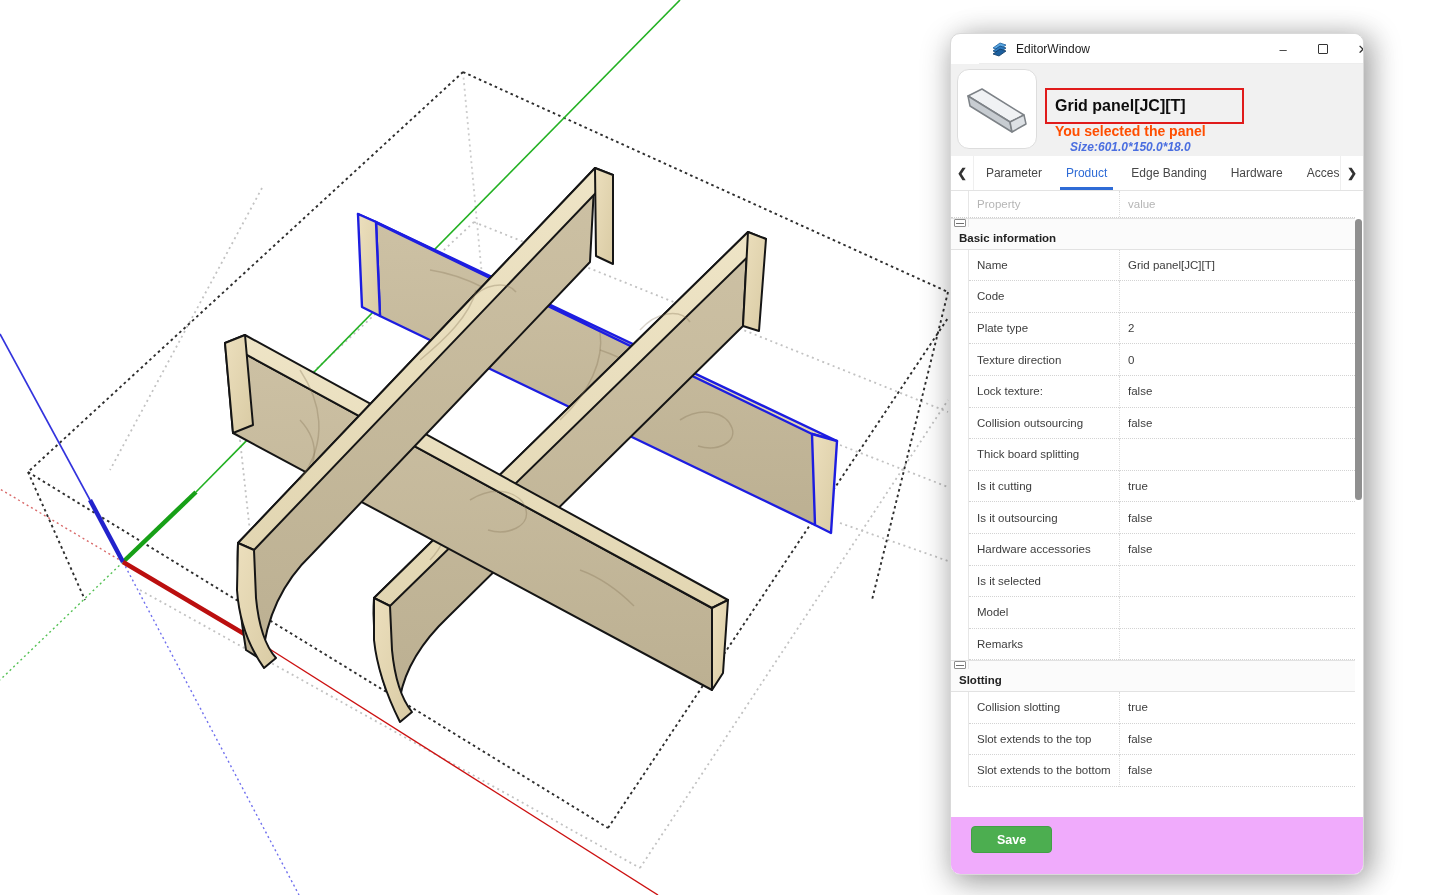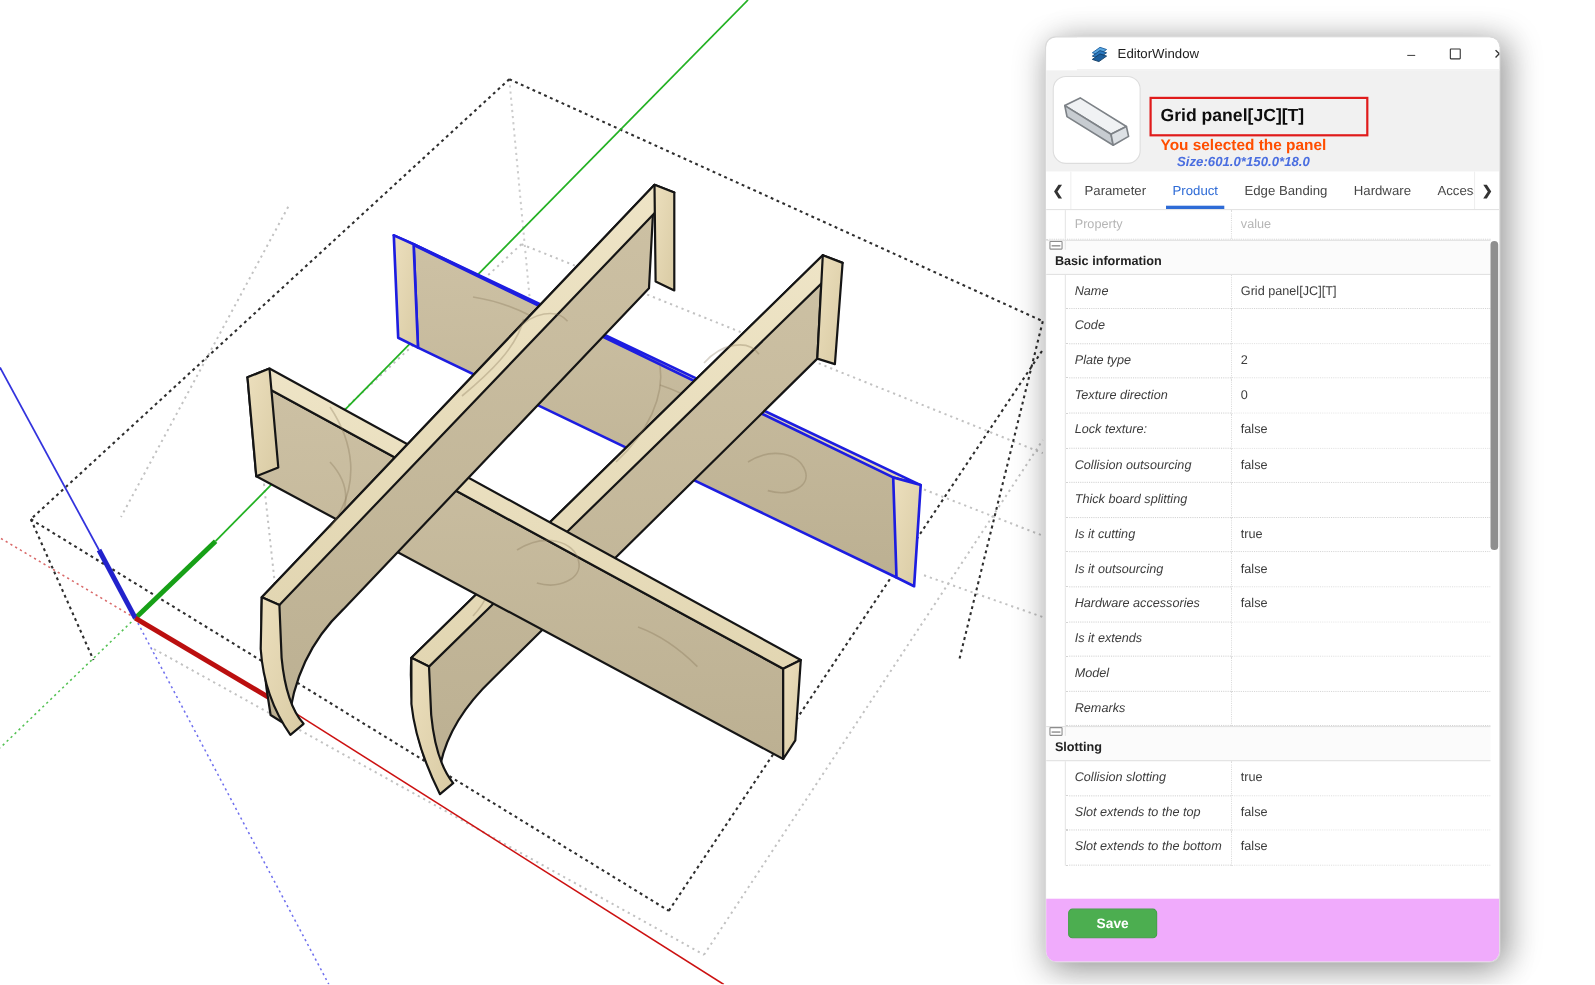--- a/index.html
+++ b/index.html
@@ -52,21 +52,21 @@
   .grid { position:absolute; left:0; top:157px; width:404px; }
   .grid-head { display:flex; height:27px; align-items:center; border-bottom:1px dotted #cfcfcf; }
   .grid-head .gut { width:18px; height:100%; border-right:1px solid #e6e6e6; }
   .grid-head .ph { width:150px; padding-left:8px; font-size:11.5px; color:#b5b5b5; }
   .grid-head .vh { flex:1; padding-left:8px; font-size:11.5px; color:#b5b5b5;
     border-left:1px dotted #dcdcdc; height:100%; display:flex; align-items:center; }
   .grow { display:flex; height:31.6px; align-items:stretch; }
   .grow .gut { width:18px; border-right:1px solid #e6e6e6; display:flex; align-items:center;
     justify-content:center; }
   .grow .cell-p { width:150px; padding-left:8px; font-size:11.5px; color:#3d3d3d;
-    display:flex; align-items:center; border-bottom:1px dotted #d3d3d3;font-style:italic; }
+    display:flex; align-items:center; border-bottom:1px dotted #d3d3d3; }
   .grow .cell-v { flex:1; padding-left:8px; font-size:11.5px; color:#3d3d3d;
     display:flex; align-items:center; border-bottom:1px dotted #d3d3d3;
     border-left:1px dotted #dcdcdc; }
   .grow.group { background:#fbfbfb; border-top:1px solid #e2e2e2; border-bottom:1px solid #e2e2e2;flex-direction:column; }
   .grow.group .glabel { flex:1; display:flex; align-items:center; padding-left:8px;
     font-size:11.5px; font-weight:bold; color:#222; }
   .collapse-icon { width:12px; height:8px; border:1px solid #8d8d8d; border-radius:1px;
     background:#fff; position:relative; }
   .collapse-icon i { position:absolute; left:1px; right:1px; top:2.5px; border-top:1.6px solid #6f6f6f; }
 
@@ -286,21 +286,21 @@
             <div class="cell-p">Is it outsourcing</div>
             <div class="cell-v">false</div>
           </div>
           <div class="grow">
             <div class="gut"></div>
             <div class="cell-p">Hardware accessories</div>
             <div class="cell-v">false</div>
           </div>
           <div class="grow">
             <div class="gut"></div>
-            <div class="cell-p">Is it extends</div>
+            <div class="cell-p">Is it selected</div>
             <div class="cell-v"></div>
           </div>
           <div class="grow">
             <div class="gut"></div>
             <div class="cell-p">Model</div>
             <div class="cell-v"></div>
           </div>
           <div class="grow">
             <div class="gut"></div>
             <div class="cell-p">Remarks</div>

